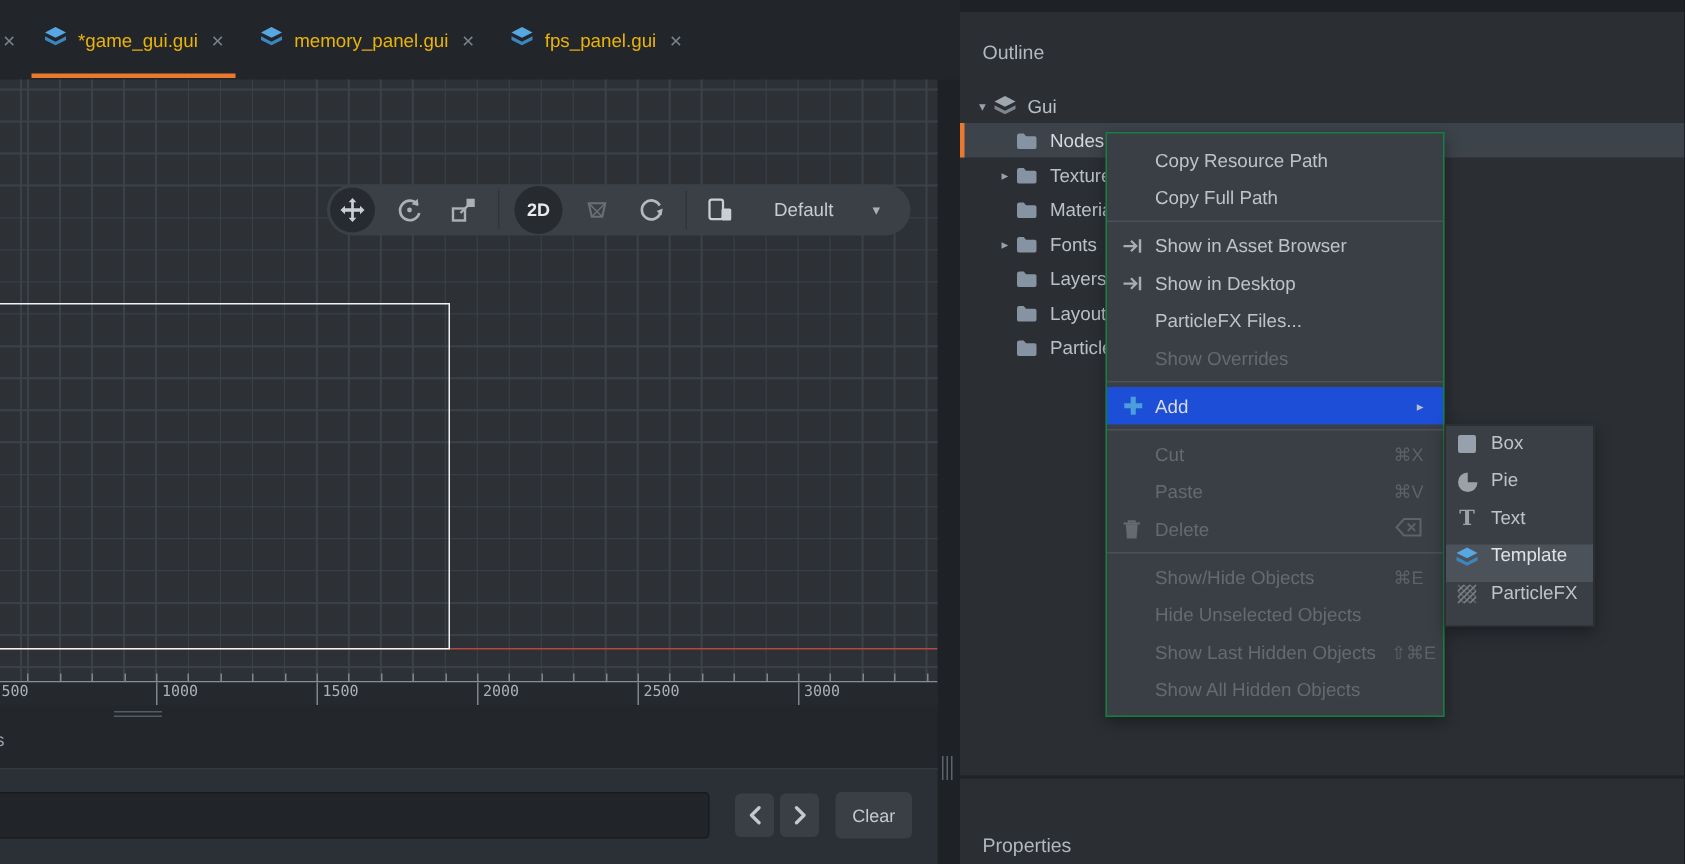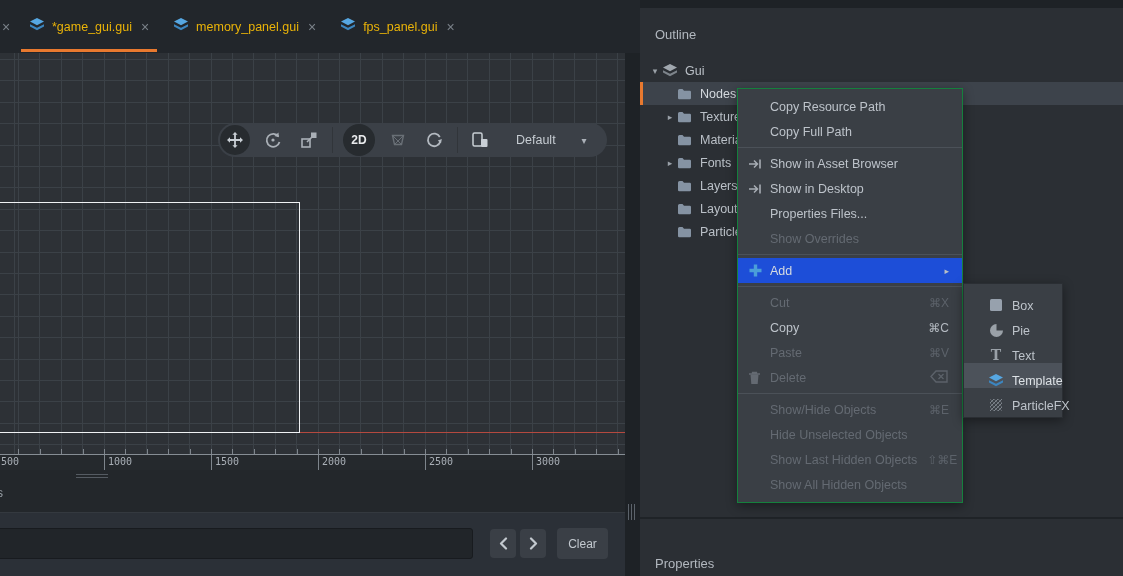--- a/index.html
+++ b/index.html
@@ -82,21 +82,21 @@
   .mi-icon{width:22px;height:16px;flex:none;display:flex;align-items:center;}
   .mi-label{flex:1;white-space:nowrap;}
   .mi-shortcut{font-size:12px;color:#b5bbc2;margin-left:10px;}
   .menu-item.disabled .mi-shortcut{color:#5c626a;}
   .mi-subarrow{color:#b9bfc6;font-size:9px;margin-left:10px;}
   .menu-sep{height:1px;background:#4b5158;margin:3px 0;}
 
   
   .sub-menu{position:absolute;left:963px;top:283px;width:100px;background:#3a3f45;border:1px solid #2a2e33;
             box-shadow:0 3px 10px rgba(0,0,0,.4);padding:4px 0;z-index:11;}
-  .sub-item{height:25px;display:flex;align-items:flex-end;gap:8px;padding:0 8px 0 24px;font-size:12.5px;color:#bdc3ca;}
+  .sub-item{height:25px;display:flex;align-items:flex-start;gap:8px;padding:0 8px 0 6px;font-size:12.5px;color:#bdc3ca;}
   .sub-item.highlighted{background:#4c525a;color:#dde2e6;}
   .sub-icon{width:16px;height:16px;flex:none;display:flex;align-items:center;justify-content:center;}
   .serif-t{font-family:"DejaVu Serif",serif;font-weight:bold;font-size:14px;color:#9aa1a8;line-height:1;}
 </style>
 </head>
 <body>
 
 <div class="app">
 
   <div class="tabbar">
@@ -356,46 +356,41 @@
         <span class="mi-icon">
           <svg width="15" height="14" viewBox="0 0 15 14">
             <path d="M1 7 H8.5 M6 3.5 L9.5 7 L6 10.5" fill="none" stroke="#a7adb4" stroke-width="1.5"></path>
             <path d="M12 2.5 V11.5" stroke="#a7adb4" stroke-width="1.6"></path>
           </svg>
         </span>
         <span class="mi-label">Show in Desktop</span>
       </div>
       <div class="menu-item">
         <span class="mi-icon"></span>
-        <span class="mi-label">Properties Files...</span>
+        <span class="mi-label">ParticleFX Files...</span>
       </div>
       <div class="menu-item disabled">
         <span class="mi-icon"></span>
         <span class="mi-label">Show Overrides</span>
       </div>
       <div class="menu-sep"></div>
       <div class="menu-item highlighted">
         <span class="mi-icon">
           <svg width="15" height="15" viewBox="0 0 15 15">
             <path d="M7.5 1.5 V13.5 M1.5 7.5 H13.5" stroke="#4a9ed9" stroke-width="3.4"></path>
           </svg>
         </span>
         <span class="mi-label">Add</span>
         <span class="mi-subarrow">▸</span>
       </div>
       <div class="menu-sep"></div>
       <div class="menu-item disabled">
         <span class="mi-icon"></span>
         <span class="mi-label">Cut</span>
         <span class="mi-shortcut">⌘X</span>
-      </div>
-      <div class="menu-item">
-        <span class="mi-icon"></span>
-        <span class="mi-label">Copy</span>
-        <span class="mi-shortcut">⌘C</span>
       </div>
       <div class="menu-item disabled">
         <span class="mi-icon"></span>
         <span class="mi-label">Paste</span>
         <span class="mi-shortcut">⌘V</span>
       </div>
       <div class="menu-item disabled">
         <span class="mi-icon">
           <svg width="13" height="14" viewBox="0 0 13 14">
             <path d="M1 3 H12 M4.5 3 V1.5 H8.5 V3" fill="none" stroke="#646a72" stroke-width="1.3"></path>

